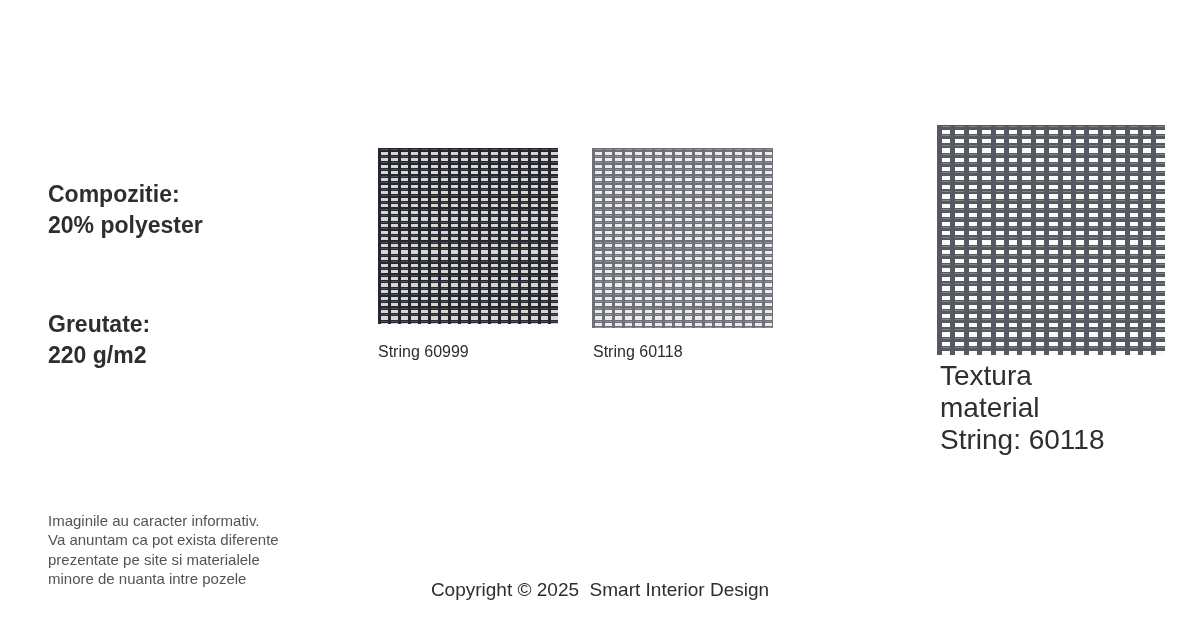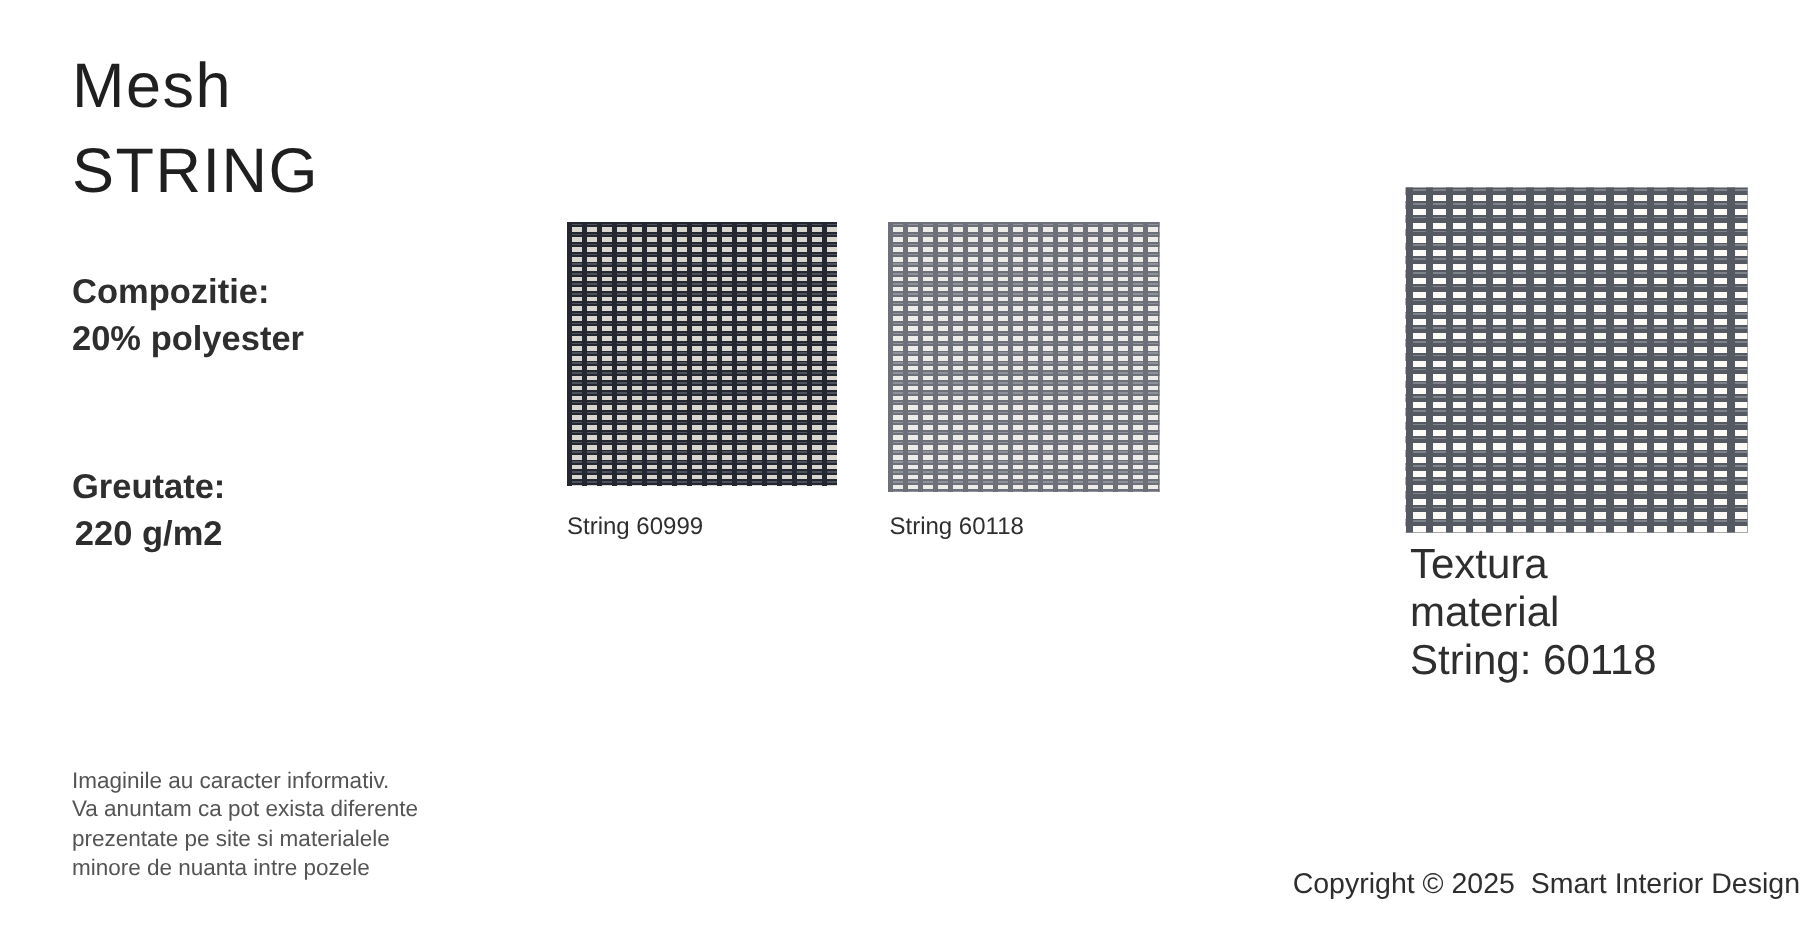--- a/index.html
+++ b/index.html
@@ -24,21 +24,21 @@
     position:absolute;left:48px;top:28px;
     font-size:42px;line-height:57px;font-weight:300;
     letter-spacing:1px;color:var(--color-text_primary);
   }
   .spec{
     position:absolute;left:48px;
     font-size:23px;line-height:31px;font-weight:700;
     color:var(--color-text_body);
   }
   .spec-compozitie{top:179px;}
-  .spec-greutate{top:309px;text-align:center;}
+  .spec-greutate{top:309px;}
 
   .disclaimer{
     position:absolute;left:48px;top:511px;
     font-size:15px;line-height:19.3px;
     color:var(--color-text_muted);
   }
 
   
   .mesh{
     position:absolute;
@@ -70,34 +70,30 @@
 
   .texture-caption{
     position:absolute;left:940px;top:360px;
     font-size:28px;line-height:32px;
     color:var(--color-text_body);
   }
 
   
   .copyright{
     position:absolute;left:0;top:578px;width:1200px;
-    text-align:right;
+    text-align:center;
     font-size:19px;line-height:24px;
     color:var(--color-text_body);
   }
 </style>
 </head>
 <body>
 
 <div class="canvas">
 
-  <div class="title">
-    <div>Mesh</div>
-    <div>STRING</div>
-  </div>
 
   <div class="spec spec-compozitie">
     <div>Compozitie:</div>
     <div>20% polyester</div>
   </div>
 
   <div class="spec spec-greutate">
     <div>Greutate:</div>
     <div>220 g/m2</div>
   </div>

